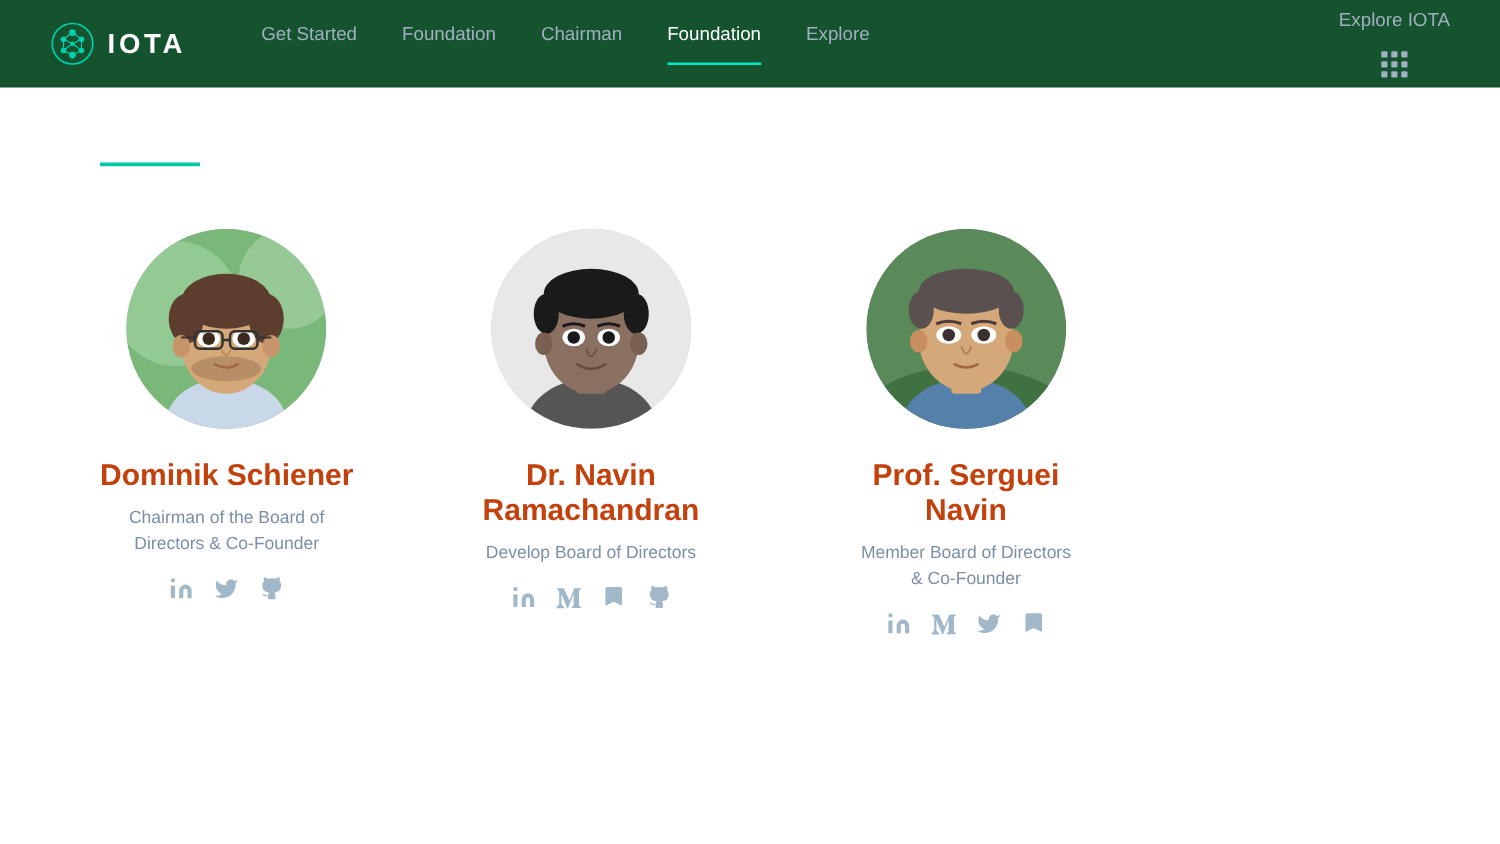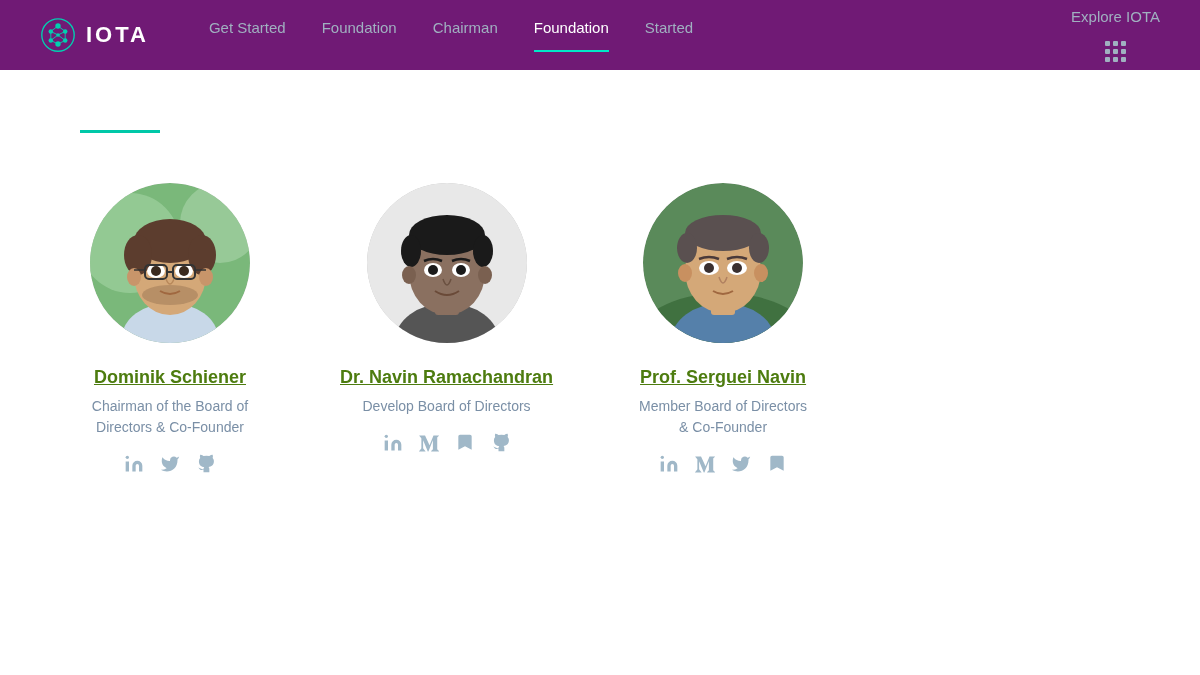--- a/index.html
+++ b/index.html
@@ -1,20 +1,20 @@
 <!DOCTYPE html>
 <html><head>
   <meta charset="utf-8">
   <style>
     * { box-sizing: border-box; margin: 0; padding: 0; }
     body { font-family: 'Segoe UI', Arial, sans-serif; background: #fff; }
 
     
     nav {
-      background: #701a75;
+      background: #14532d;
       display: flex;
       align-items: center;
       padding: 0 40px;
       height: 70px;
     }
     .nav-logo {
       display: flex;
       align-items: center;
       gap: 10px;
       margin-right: 60px;
@@ -103,25 +103,24 @@
       border-radius: 50%;
       overflow: hidden;
       margin-bottom: 24px;
       background: #ccc;
       display: flex;
       align-items: center;
       justify-content: center;
     }
 
     .member-name {
-      font-size: 18px;
+      font-size: 24px;
       font-weight: 700;
-      color: #4d7c0f;
+      color: #c2410c;
       margin-bottom: 8px;
-      text-decoration: underline;
     }
     .member-role {
       font-size: 14px;
       color: #7a8fa6;
       line-height: 1.5;
       margin-bottom: 16px;
       max-width: 180px;
     }
     .social-icons {
       display: flex;
@@ -170,21 +169,21 @@
       <line x1="28" y1="16" x2="28" y2="26" stroke="#00d0b0" stroke-width="1"></line>
     </svg>
     <span class="nav-logo-text">IOTA</span>
   </div>
 
   <div class="nav-links">
     <a class="nav-link">Get Started</a>
     <a class="nav-link">Foundation</a>
     <a class="nav-link">Chairman</a>
     <a class="nav-link active">Foundation</a>
-    <a class="nav-link">Started</a>
+    <a class="nav-link">Explore</a>
   </div>
 
   <div class="nav-right">
     <span class="nav-explore">Explore IOTA</span>
     <div class="grid-icon">
       <div class="grid-dot"></div>
       <div class="grid-dot"></div>
       <div class="grid-dot"></div>
       <div class="grid-dot"></div>
       <div class="grid-dot"></div>

